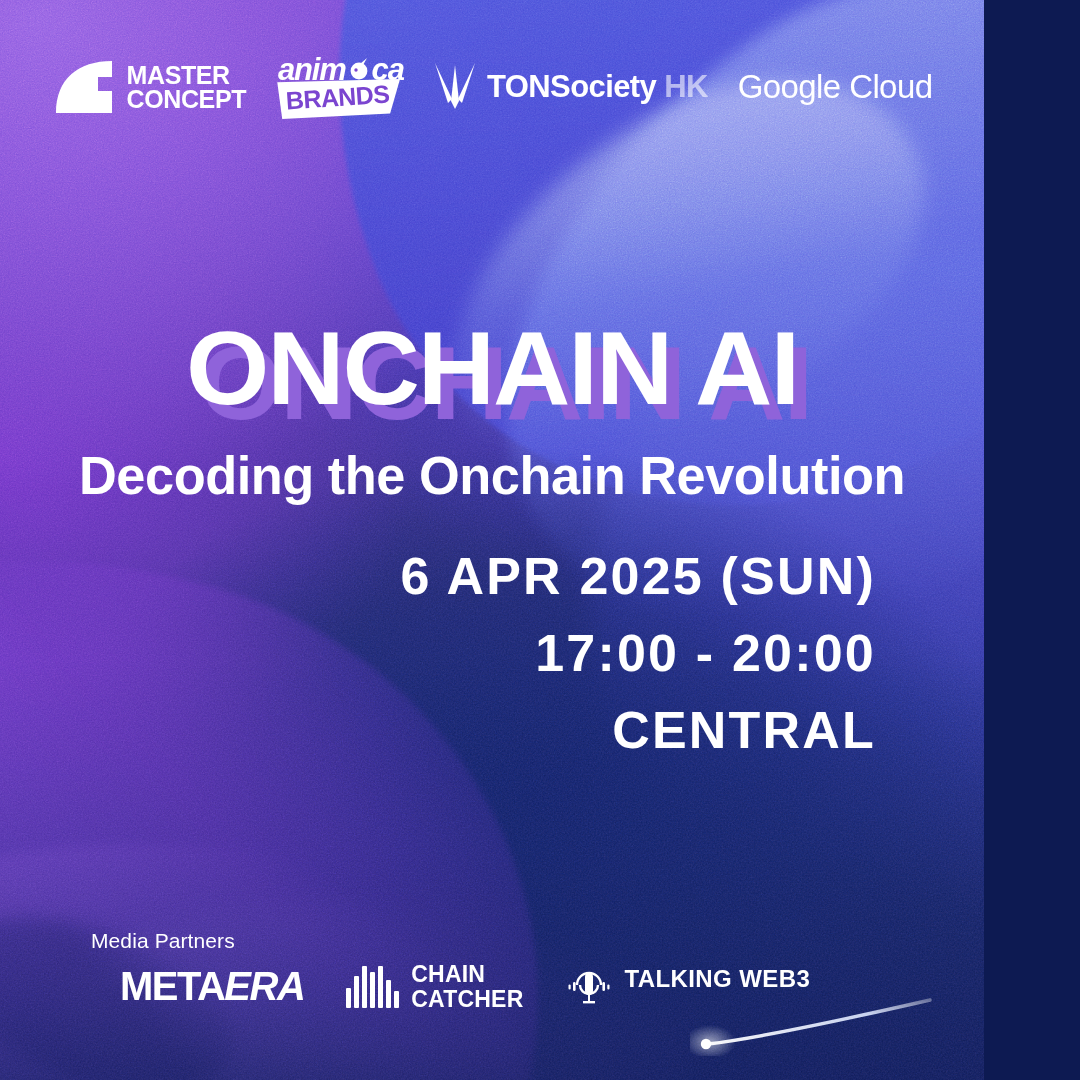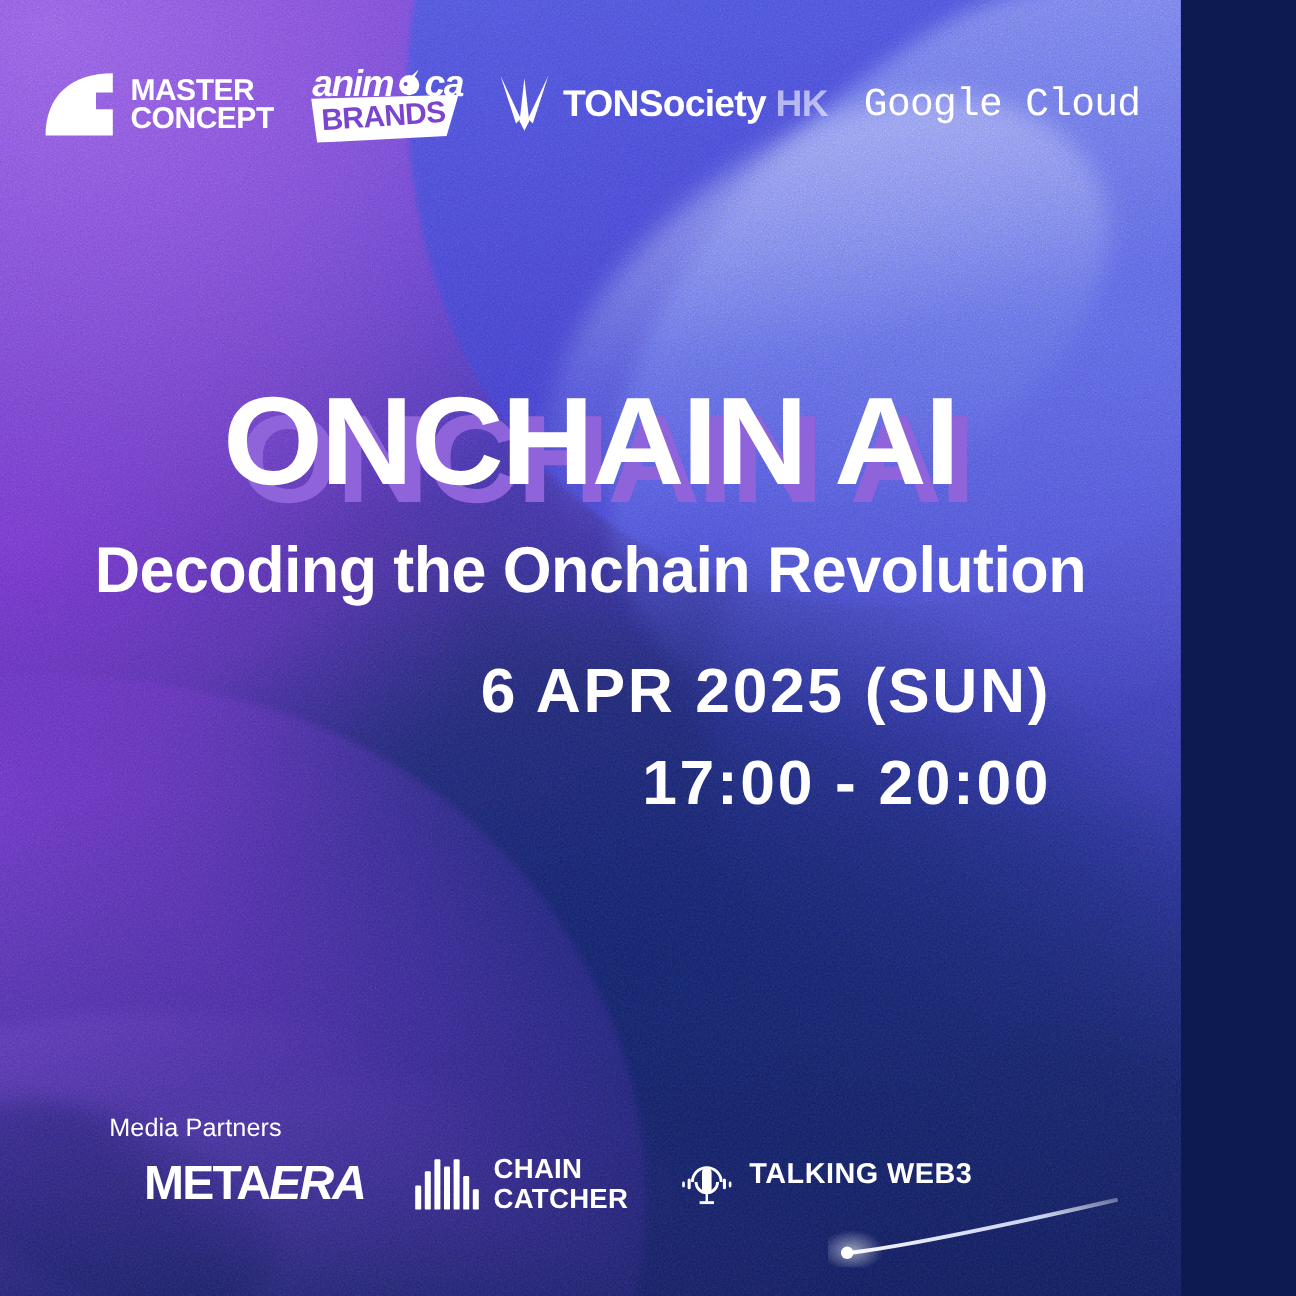--- a/index.html
+++ b/index.html
@@ -170,21 +170,21 @@
 
   
   .ton { display: flex; align-items: center; gap: 9px; }
   .ton-text { color: #fff; font-size: 31px; font-weight: 700; letter-spacing: -.6px; white-space: nowrap; }
   .ton-text .soc { font-weight: 600; }
   .ton-hk { color: rgba(255,255,255,.58); font-weight: 600; }
 
   
   .gcloud {
     color: #fff; font-size: 33px; font-weight: 400;
-    letter-spacing: -.6px; white-space: nowrap; font-family: Liberation Mono, monospace;
+    letter-spacing: -.6px; white-space: nowrap;
   }
 
   
   .headline-block {
     position: absolute;
     top: 316px; left: 0; right: 0;
     z-index: 6;
     text-align: center;
   }
   .title-wrap { position: relative; height: 108px; }
@@ -346,20 +346,21 @@
     <div class="title-wrap">
       <div class="title-shadow">ONCHAIN AI</div>
       <div class="title">ONCHAIN AI</div>
     </div>
     <div class="subtitle">Decoding the Onchain Revolution</div>
   </div>
 
   <div class="details">
     <div>6 APR 2025 (SUN)</div>
     <div>17:00 - 20:00</div>
+    <div>CENTRAL</div>
   </div>
 
   <div class="media-label">Media Partners</div>
 
   <div class="media-row">
 
     <div class="metaera">
       <span>META</span>
         <span class="ital">ERA</span>
     </div>

